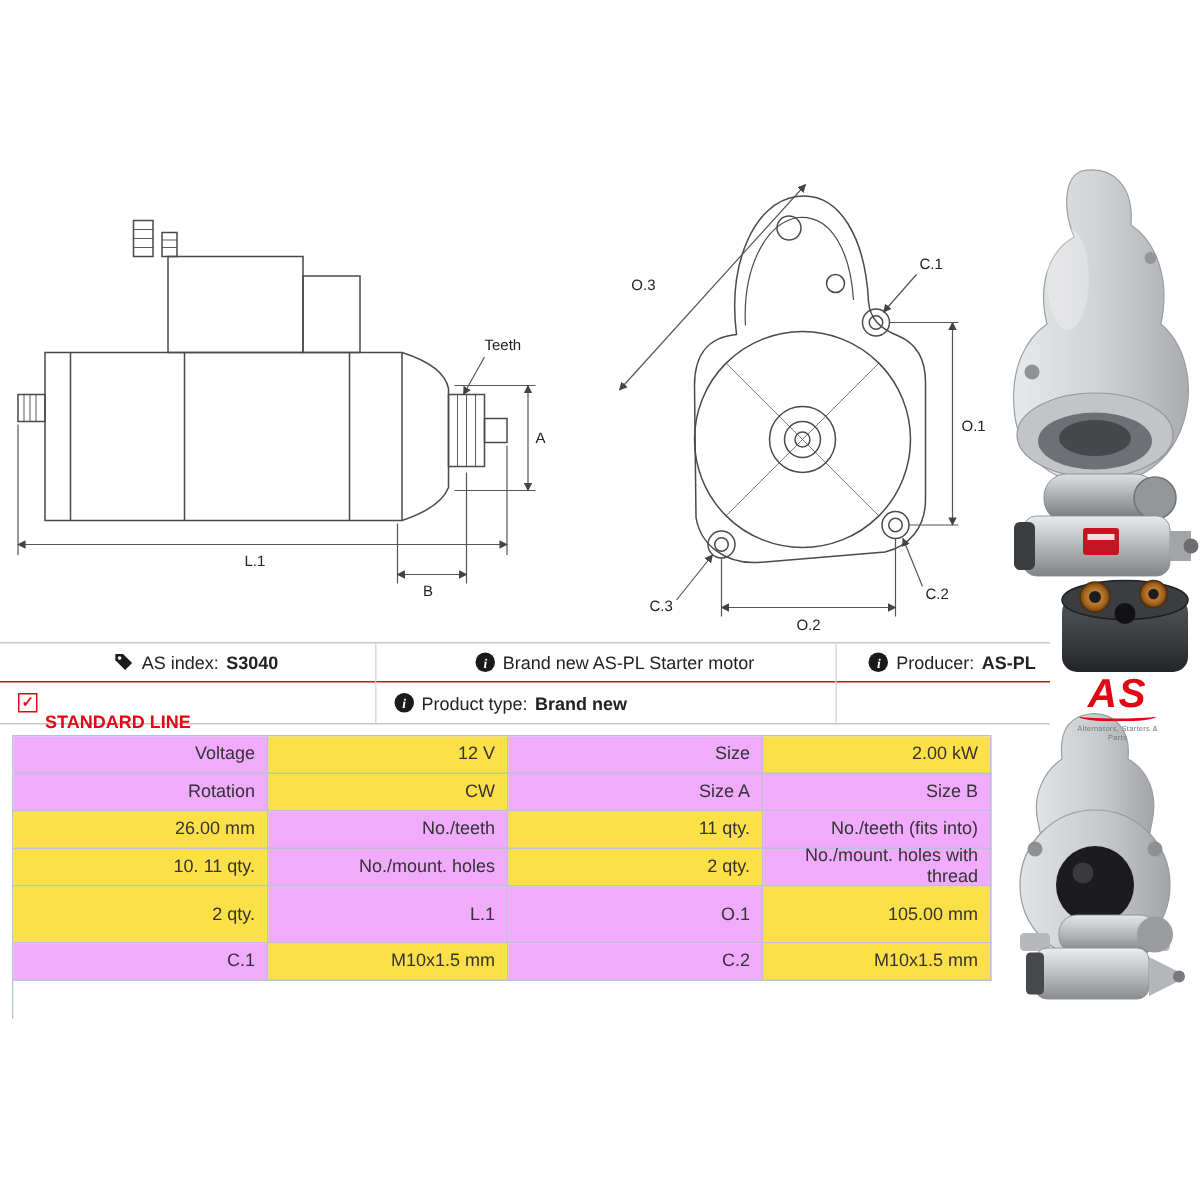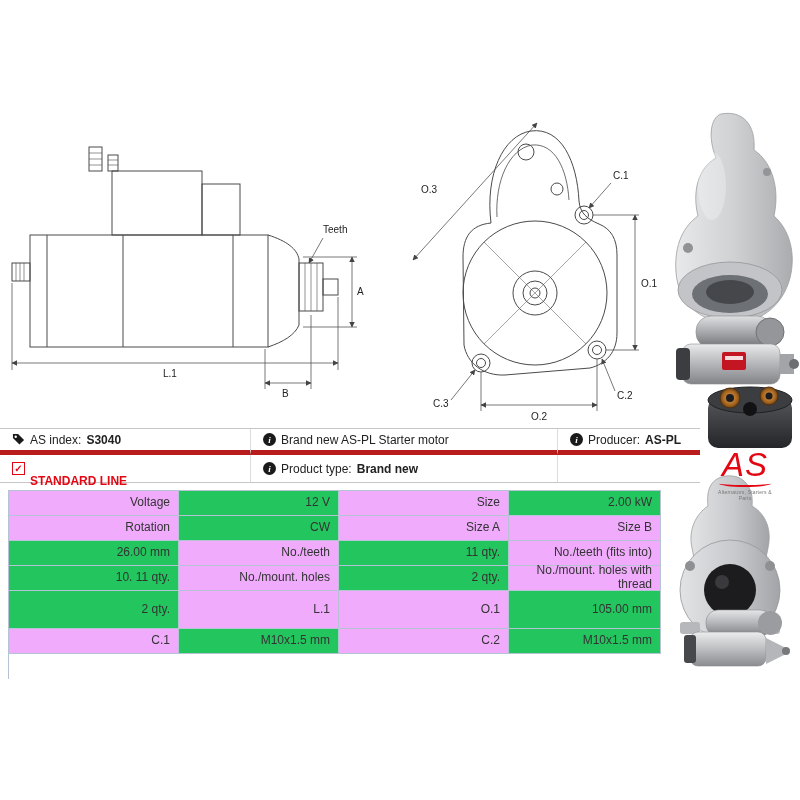--- a/index.html
+++ b/index.html
@@ -9,48 +9,48 @@
   .drawings{position:absolute;left:5px;top:105px;}
   .ph{position:absolute;}
   .ph1{left:664px;top:108px;} .ph2{left:676px;top:302px;} .ph3{left:704px;top:382px;}
   .ph4{left:660px;top:472px;} .ph5{left:678px;top:602px;}
 
   .info-bar{position:absolute;left:0;top:428px;width:700px;background:#fff;
             border-top:1px solid #c6c6c6;border-bottom:1px solid #c6c6c6;
             display:grid;grid-template-columns:250px 307px 143px;grid-template-rows:26px 27px;
             font-size:12px;}
   .ib-cell{display:flex;align-items:center;gap:5px;padding-left:12px;white-space:nowrap;}
-  .ib-r1{border-bottom:5px solid #b91c1c;}
+  .ib-r1{border-bottom:1px solid #b91c1c;justify-content:center;}
   .ib-c2,.ib-c3{border-left:1px solid #dcdcdc;}
   .info-icon{width:13px;height:13px;border-radius:50%;background:#1a1a1a;color:#fff;
              font-size:9px;font-weight:bold;font-style:italic;display:inline-flex;
              align-items:center;justify-content:center;flex:0 0 13px;
              font-family:"Liberation Serif",serif;}
   .check-icon{width:11px;height:11px;border:1.5px solid #e30613;color:#e30613;font-size:10px;
               line-height:1;display:inline-flex;align-items:center;justify-content:center;
               font-weight:bold;flex:0 0 11px;}
   .std-line{color:#e30613;font-weight:bold;margin-top:24px;}
   .tag-icon{flex:0 0 13px;}
 
   .as-logo{position:absolute;left:712px;top:450px;width:66px;text-align:center;color:#e30613;}
-  .as-logo-text{font-size:33px;font-weight:normal;font-style:italic;line-height:0.9;letter-spacing:1px;}
+  .as-logo-text{font-size:27px;font-weight:bold;font-style:italic;line-height:0.9;letter-spacing:1px;}
   .as-logo-swoosh{height:5px;border-bottom:2px solid #e30613;border-radius:0 0 100% 100%;
                   width:52px;margin:0 auto;}
   .as-logo-tagline{font-size:5px;color:#777;margin-top:2px;letter-spacing:0.2px;}
 
   .spec-table{position:absolute;left:8px;top:490px;display:grid;
               grid-template-columns:170px 160px 170px 152px;
               grid-template-rows:25px 25px 25px 25px 38px 25px 25px;
               border-top:1px solid #b6c3d4;border-left:1px solid #b6c3d4;
               font-size:12px;color:#333;}
   .st-label,.st-value{border-right:1px solid #b6c3d4;border-bottom:1px solid #b6c3d4;
               display:flex;align-items:center;justify-content:flex-end;
               padding-right:8px;text-align:right;line-height:1.15;}
   .st-label{background:#f0abfc;}
-  .st-value{background:#22c55e;}
+  .st-value{background:#fde047;}
   .blank{border:none;background:#fff;}
 </style>
 </head>
 <body>
 
 <div class="page">
 
   <svg class="drawings" width="660" height="320" viewBox="0 0 660 320">
     <defs>
       <marker id="ar" viewBox="0 0 10 10" refX="9" refY="5" markerWidth="7" markerHeight="7" orient="auto-start-reverse">

